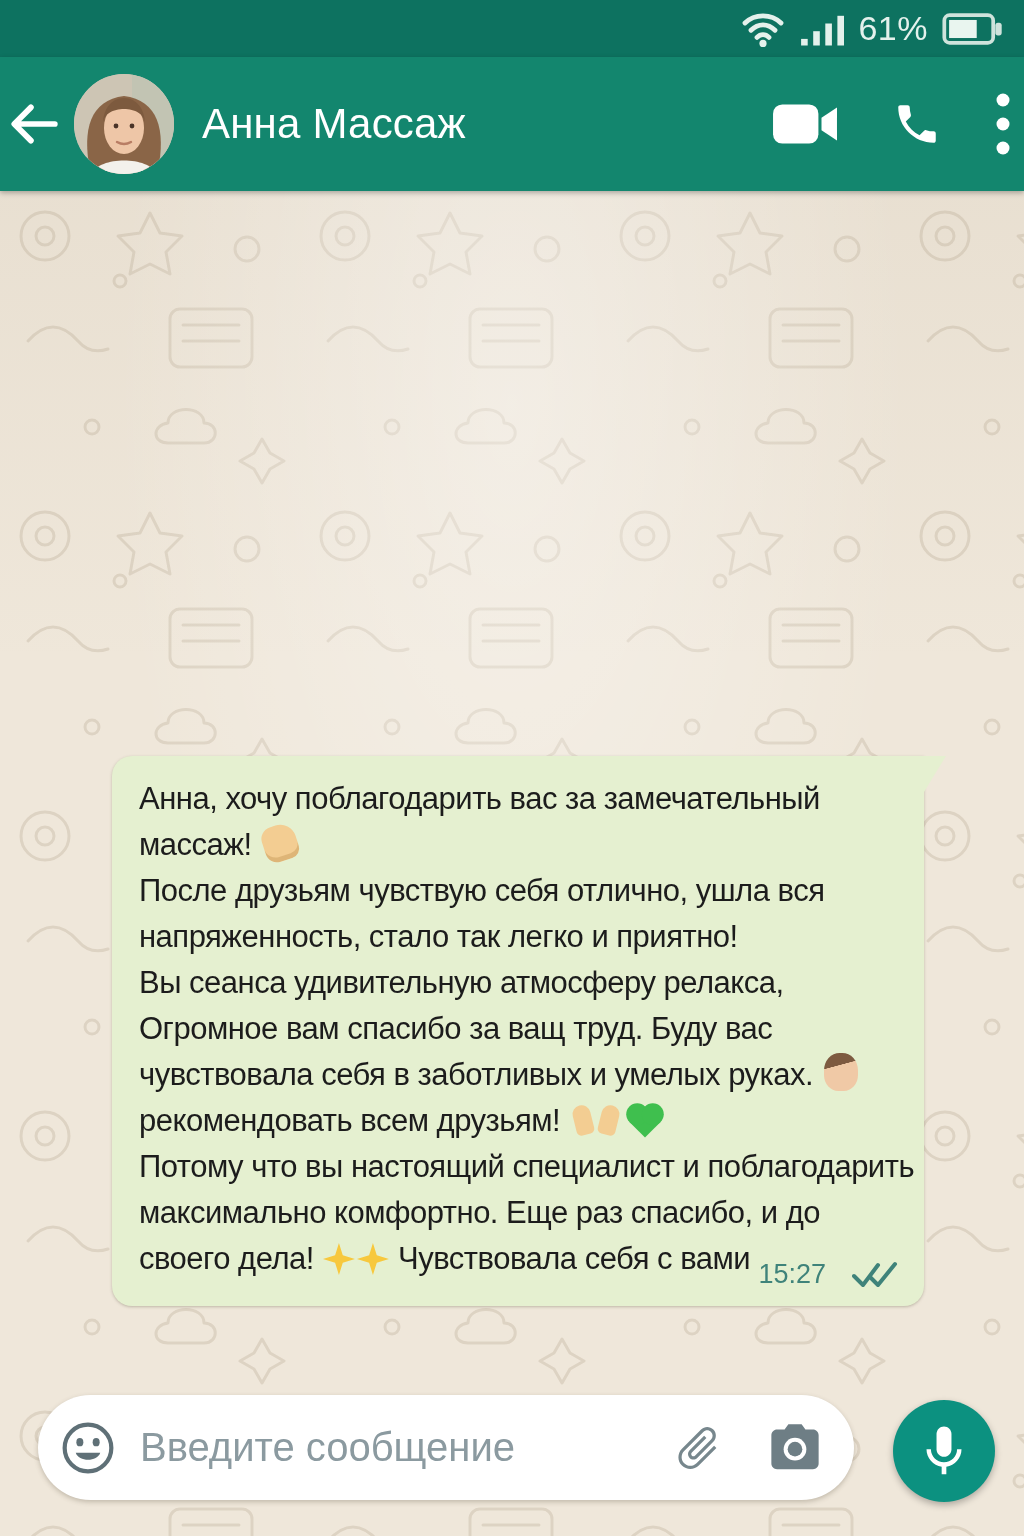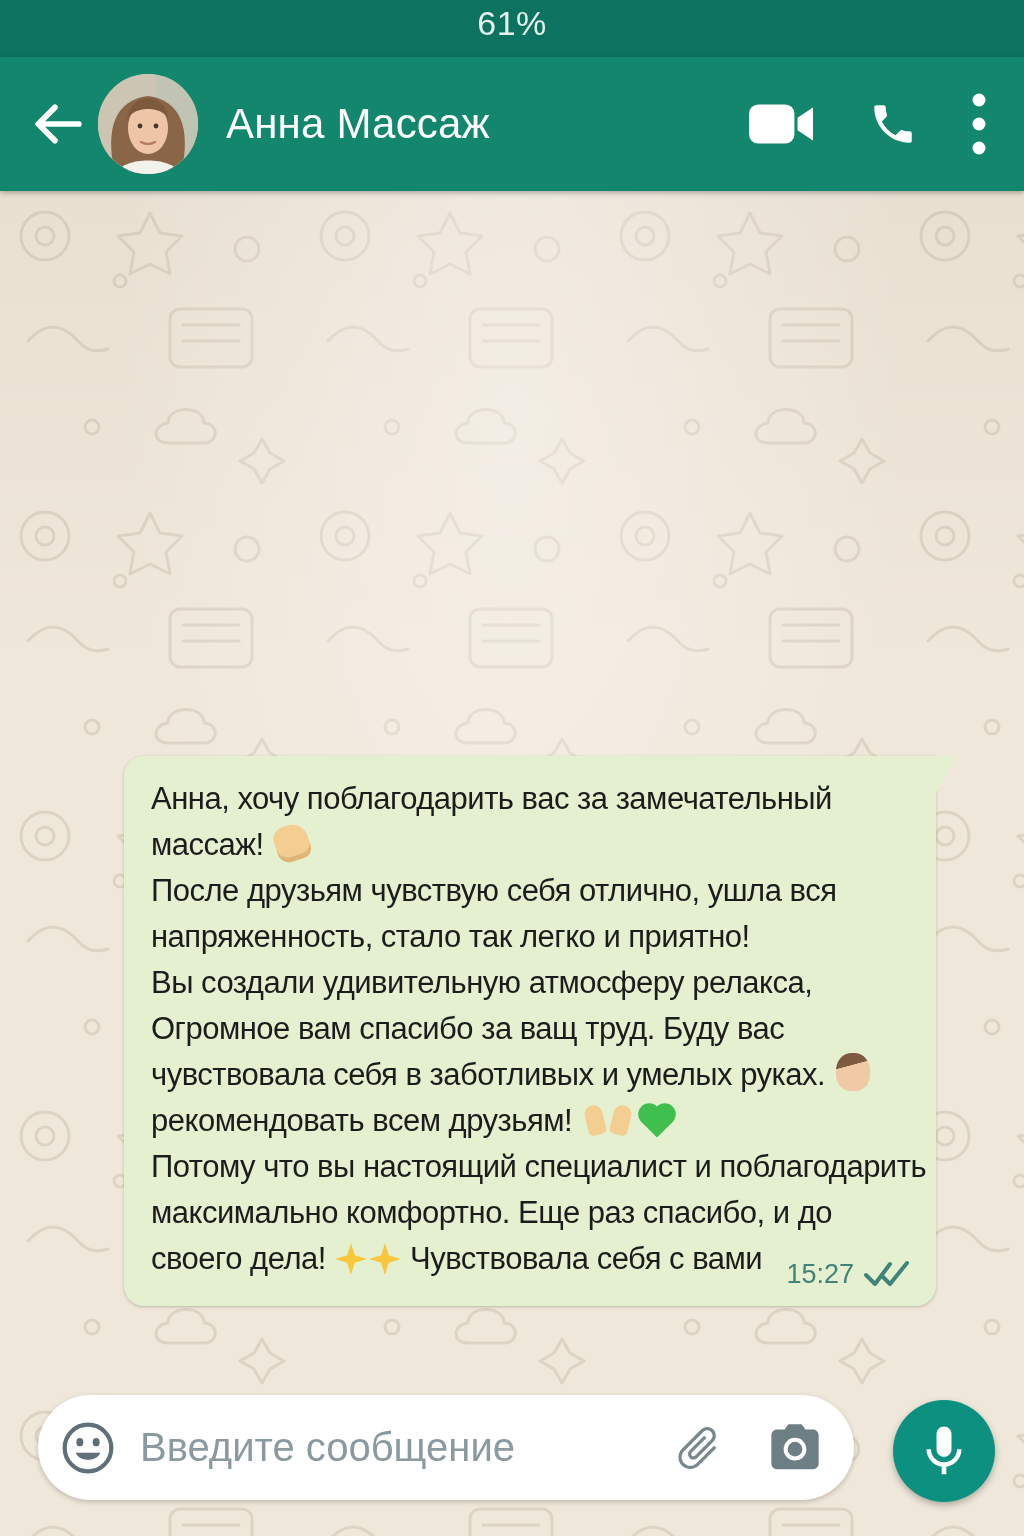--- a/index.html
+++ b/index.html
@@ -5,28 +5,28 @@
   * { margin:0; padding:0; box-sizing:border-box; }
   html,body { width:1024px; height:1536px; overflow:hidden; background:#000; }
   .phone {
     position:relative; width:1024px; height:1536px;
     font-family:"Liberation Sans", sans-serif; background:#0d7260; overflow:hidden;
   }
   
   .status-bar {
     position:absolute; top:0; left:0; right:0; height:57px;
     background:#0d7260; display:flex; align-items:center; justify-content:flex-end;
-    gap:14px; padding:0 20px;flex-direction:column;
+    gap:14px; padding:0 20px;
   }
   .sb-text { font-size:34px; color:#e4f1ec; letter-spacing:0.5px; }
   .sb-icon { display:block; }
   
   .header {
     position:absolute; top:57px; left:0; right:0; height:134px;
-    background:#13866e; display:flex; align-items:center; padding:0 28px;
+    background:#13866e; display:flex; align-items:center; padding:0 4px;
     box-shadow:0 2px 5px rgba(0,0,0,.28); z-index:5;
   }
   .back-btn { width:58px; height:58px; display:flex; align-items:center; justify-content:center; cursor:pointer; }
   .avatar {
     width:100px; height:100px; border-radius:50%; overflow:hidden; margin-left:12px;
     flex:0 0 auto; cursor:pointer; background:#cdc5b6;
   }
   .avatar svg { display:block; width:100%; height:100%; }
   .title { margin-left:28px; font-size:42px; font-weight:500; color:#ffffff; letter-spacing:0.2px; cursor:pointer; }
   .header-actions { margin-left:auto; display:flex; align-items:center; }
@@ -44,28 +44,27 @@
     background:
       radial-gradient(ellipse at 50% 16%, rgba(255,255,255,.38), rgba(255,255,255,0) 55%),
       linear-gradient(180deg, rgba(175,158,132,.10), rgba(175,158,132,0) 35%);
   }
   
   .bubble {
     position:absolute; left:112px; top:565px; width:812px;
     background:#e5f0d0; border-radius:20px; border-top-right-radius:0;
     padding:20px 20px 24px 27px;
     box-shadow:0 1px 3px rgba(96,88,70,.35);
-    margin-left:12px;
   }
   .bubble::after {
     content:""; position:absolute; top:0; right:-22px; width:0; height:0;
     border-top:36px solid #e5f0d0; border-right:22px solid transparent;
   }
   .msg-line { font-size:31px; line-height:46px; letter-spacing:-0.5px; color:#1c1c1c; white-space:nowrap; }
-  .meta { position:absolute; right:26px; bottom:16px; display:flex; align-items:flex-start; gap:10px; }
+  .meta { position:absolute; right:26px; bottom:16px; display:flex; align-items:flex-end; gap:26px; }
   .time { font-size:27px; color:#3f837a; }
   
   .em { display:inline-block; vertical-align:-6px; margin:0 3px; }
   .em-wave { width:34px; height:36px; background:#f3cd92; border-radius:12px 16px 10px 12px;
              transform:rotate(-18deg); box-shadow:inset 0 -5px 0 rgba(160,110,40,.25); }
   .em-massage { width:34px; height:38px; border-radius:46% 46% 42% 42%;
                 background:linear-gradient(165deg,#7d5a40 34%,#f0c9a6 35%); }
   .em-hands { position:relative; width:50px; height:36px; }
   .em-hands::before, .em-hands::after { content:""; position:absolute; bottom:2px; width:18px; height:30px;
                 background:#f3cd92; border-radius:9px 9px 5px 5px; }
@@ -190,21 +189,21 @@
       </defs>
       <rect width="100%" height="100%" fill="url(#doodle)"></rect>
     </svg>
     <div class="vignette"></div>
 
     <div class="bubble">
       <div class="msg-line rich-emoji">Анна, хочу поблагодарить вас за замечательный</div>
       <div class="msg-line rich-emoji">массаж! <span class="em em-wave"></span></div>
       <div class="msg-line rich-emoji">После друзьям чувствую себя отлично, ушла вся</div>
       <div class="msg-line rich-emoji">напряженность, стало так легко и приятно!</div>
-      <div class="msg-line rich-emoji">Вы создали удивительную атмосферу релакса,</div>
+      <div class="msg-line rich-emoji">Вы сеанса удивительную атмосферу релакса,</div>
       <div class="msg-line rich-emoji">Огромное вам спасибо за ващ труд. Буду вас</div>
       <div class="msg-line rich-emoji">чувствовала себя в заботливых и умелых руках. <span class="em em-massage"></span></div>
       <div class="msg-line rich-emoji">рекомендовать всем друзьям! <span class="em em-hands"></span><span class="em em-heart"></span></div>
       <div class="msg-line rich-emoji">Потому что вы настоящий специалист и поблагодарить</div>
       <div class="msg-line rich-emoji">максимально комфортно. Еще раз спасибо, и до</div>
       <div class="msg-line rich-emoji">своего дела! <span class="em em-sparkle"></span><span class="em em-sparkle"></span> Чувствовала себя с вами</div>
       <div class="meta">
         <span class="time">15:27</span>
         <svg width="46" height="30" viewBox="0 0 46 30">
           <path d="M2 16 l9 9 L26 5" stroke="#3f837a" stroke-width="4" fill="none" stroke-linecap="round" stroke-linejoin="round"></path>

